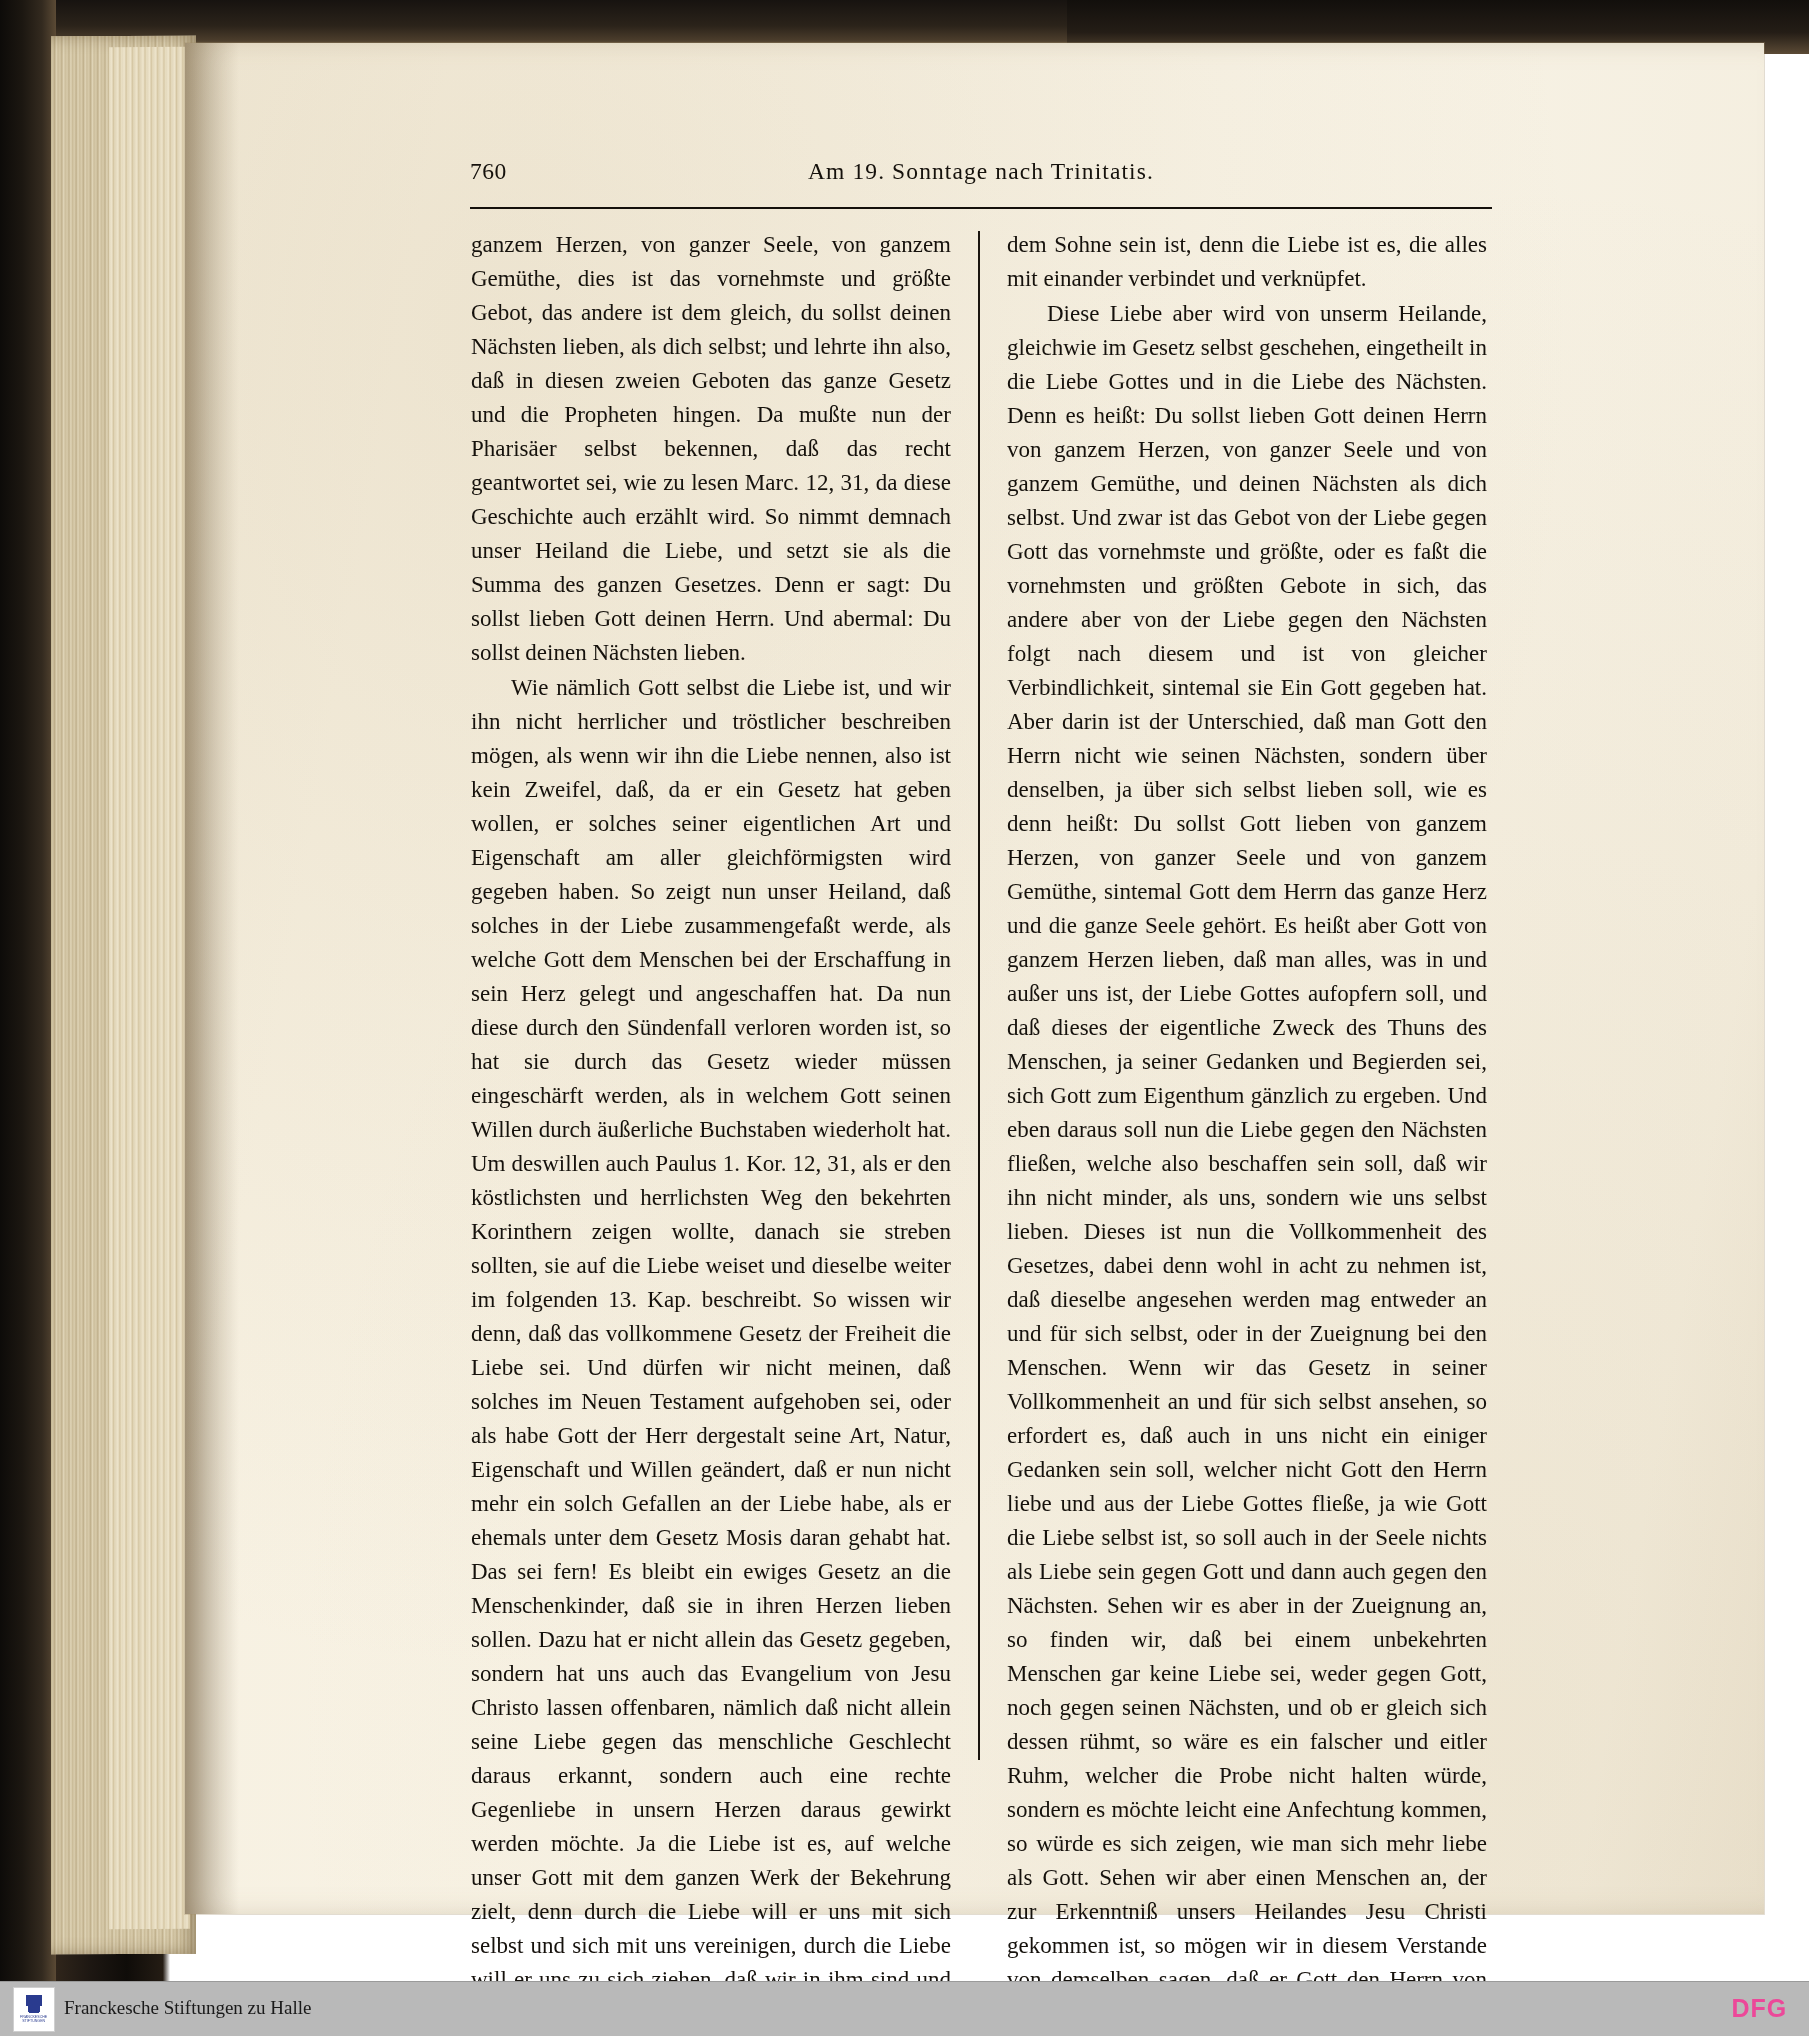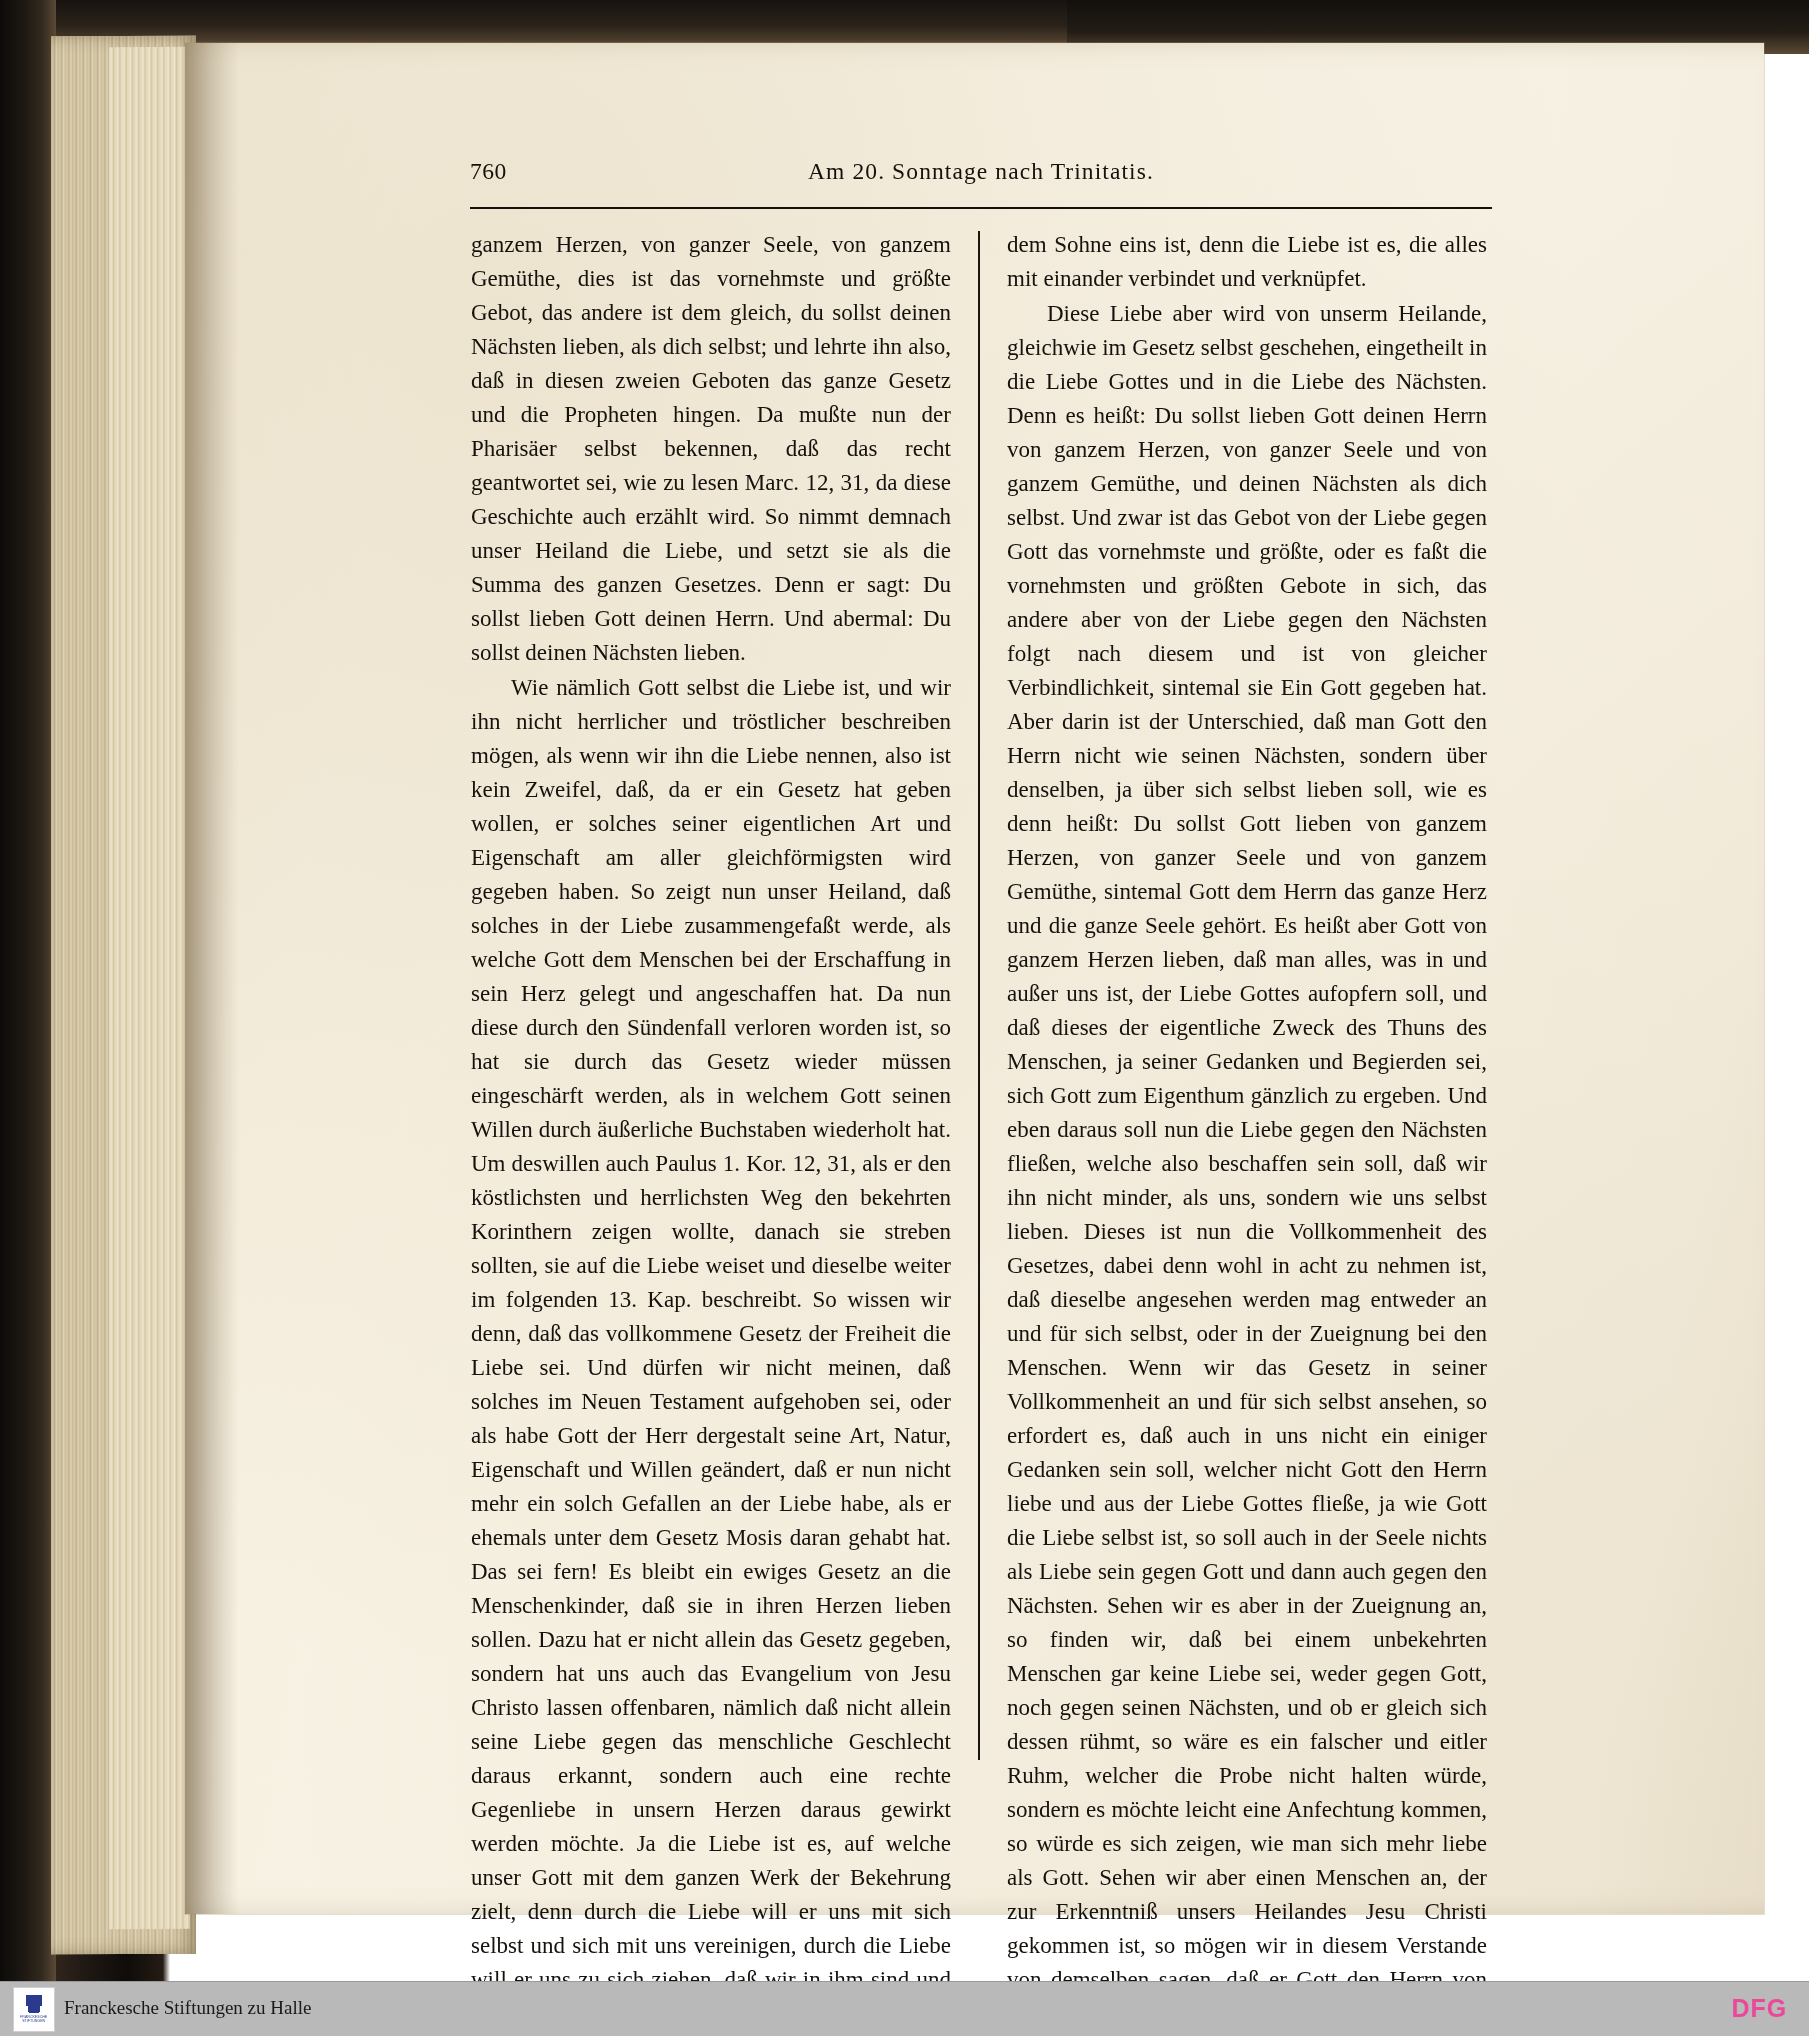--- a/index.html
+++ b/index.html
@@ -233,35 +233,35 @@
   <div class="edge-stack2"></div>
 
   <div class="page"></div>
   <div class="page-shadow-gutter"></div>
   <div class="texture"></div>
 
   <div class="content">
 
     <div class="running-head">
       <div class="folio">760</div>
-      <div class="head-title">Am 20. Sonntage nach Trinitatis.</div>
+      <div class="head-title">Am 19. Sonntage nach Trinitatis.</div>
     </div>
 
     <div class="rule"></div>
 
     <div class="columns">
       <div class="col-divider"></div>
 
       <div class="col col-left">
         <p>ganzem Herzen, von ganzer Seele, von ganzem Gemüthe, dies ist das vornehmste und größte Gebot, das andere ist dem gleich, du sollst deinen Nächsten lieben, als dich selbst; und lehrte ihn also, daß in diesen zweien Geboten das ganze Gesetz und die Propheten hingen. Da mußte nun der Pharisäer selbst bekennen, daß das recht geantwortet sei, wie zu lesen Marc. 12, 31, da diese Geschichte auch erzählt wird. So nimmt demnach unser Heiland die Liebe, und setzt sie als die Summa des ganzen Gesetzes. Denn er sagt: Du sollst lieben Gott deinen Herrn. Und abermal: Du sollst deinen Nächsten lieben.</p>
         <p class="ind">Wie nämlich Gott selbst die Liebe ist, und wir ihn nicht herrlicher und tröstlicher beschreiben mögen, als wenn wir ihn die Liebe nennen, also ist kein Zweifel, daß, da er ein Gesetz hat geben wollen, er solches seiner eigentlichen Art und Eigenschaft am aller gleichförmigsten wird gegeben haben. So zeigt nun unser Heiland, daß solches in der Liebe zusammengefaßt werde, als welche Gott dem Menschen bei der Erschaffung in sein Herz gelegt und angeschaffen hat. Da nun diese durch den Sündenfall verloren worden ist, so hat sie durch das Gesetz wieder müssen eingeschärft werden, als in welchem Gott seinen Willen durch äußerliche Buchstaben wiederholt hat. Um deswillen auch Paulus 1. Kor. 12, 31, als er den köstlichsten und herrlichsten Weg den bekehrten Korinthern zeigen wollte, danach sie streben sollten, sie auf die Liebe weiset und dieselbe weiter im folgenden 13. Kap. beschreibt. So wissen wir denn, daß das vollkommene Gesetz der Freiheit die Liebe sei. Und dürfen wir nicht meinen, daß solches im Neuen Testament aufgehoben sei, oder als habe Gott der Herr dergestalt seine Art, Natur, Eigenschaft und Willen geändert, daß er nun nicht mehr ein solch Gefallen an der Liebe habe, als er ehemals unter dem Gesetz Mosis daran gehabt hat. Das sei fern! Es bleibt ein ewiges Gesetz an die Menschenkinder, daß sie in ihren Herzen lieben sollen. Dazu hat er nicht allein das Gesetz gegeben, sondern hat uns auch das Evangelium von Jesu Christo lassen offenbaren, nämlich daß nicht allein seine Liebe gegen das menschliche Geschlecht daraus erkannt, sondern auch eine rechte Gegenliebe in unsern Herzen daraus gewirkt werden möchte. Ja die Liebe ist es, auf welche unser Gott mit dem ganzen Werk der Bekehrung zielt, denn durch die Liebe will er uns mit sich selbst und sich mit uns vereinigen, durch die Liebe will er uns zu sich ziehen, daß wir in ihm sind und er in uns und er endlich alles in allen sein möge. Also sollen wir durch die Liebe eins werden mit ihm, gleichwie der Vater mit</p>
       </div>
 
       <div class="col col-right">
-        <p>dem Sohne eins ist, denn die Liebe ist es, die alles mit einander verbindet und verknüpfet.</p>
+        <p>dem Sohne sein ist, denn die Liebe ist es, die alles mit einander verbindet und verknüpfet.</p>
         <p class="ind">Diese Liebe aber wird von unserm Heilande, gleichwie im Gesetz selbst geschehen, eingetheilt in die Liebe Gottes und in die Liebe des Nächsten. Denn es heißt: Du sollst lieben Gott deinen Herrn von ganzem Herzen, von ganzer Seele und von ganzem Gemüthe, und deinen Nächsten als dich selbst. Und zwar ist das Gebot von der Liebe gegen Gott das vornehmste und größte, oder es faßt die vornehmsten und größten Gebote in sich, das andere aber von der Liebe gegen den Nächsten folgt nach diesem und ist von gleicher Verbindlichkeit, sintemal sie Ein Gott gegeben hat. Aber darin ist der Unterschied, daß man Gott den Herrn nicht wie seinen Nächsten, sondern über denselben, ja über sich selbst lieben soll, wie es denn heißt: Du sollst Gott lieben von ganzem Herzen, von ganzer Seele und von ganzem Gemüthe, sintemal Gott dem Herrn das ganze Herz und die ganze Seele gehört. Es heißt aber Gott von ganzem Herzen lieben, daß man alles, was in und außer uns ist, der Liebe Gottes aufopfern soll, und daß dieses der eigentliche Zweck des Thuns des Menschen, ja seiner Gedanken und Begierden sei, sich Gott zum Eigenthum gänzlich zu ergeben. Und eben daraus soll nun die Liebe gegen den Nächsten fließen, welche also beschaffen sein soll, daß wir ihn nicht minder, als uns, sondern wie uns selbst lieben. Dieses ist nun die Vollkommenheit des Gesetzes, dabei denn wohl in acht zu nehmen ist, daß dieselbe angesehen werden mag entweder an und für sich selbst, oder in der Zueignung bei den Menschen. Wenn wir das Gesetz in seiner Vollkommenheit an und für sich selbst ansehen, so erfordert es, daß auch in uns nicht ein einiger Gedanken sein soll, welcher nicht Gott den Herrn liebe und aus der Liebe Gottes fließe, ja wie Gott die Liebe selbst ist, so soll auch in der Seele nichts als Liebe sein gegen Gott und dann auch gegen den Nächsten. Sehen wir es aber in der Zueignung an, so finden wir, daß bei einem unbekehrten Menschen gar keine Liebe sei, weder gegen Gott, noch gegen seinen Nächsten, und ob er gleich sich dessen rühmt, so wäre es ein falscher und eitler Ruhm, welcher die Probe nicht halten würde, sondern es möchte leicht eine Anfechtung kommen, so würde es sich zeigen, wie man sich mehr liebe als Gott. Sehen wir aber einen Menschen an, der zur Erkenntniß unsers Heilandes Jesu Christi gekommen ist, so mögen wir in diesem Verstande von demselben sagen, daß er Gott den Herrn von ganzem Herzen und von ganzer Seele liebt, weil ein solcher sein Herz nicht theilt und es</p>
       </div>
     </div>
 
   </div>
 
   <div class="footer"></div>
   <div class="footer-logo">
     <div class="mark"></div>
     <div class="mark-txt">FRANCKESCHE STIFTUNGEN</div>

